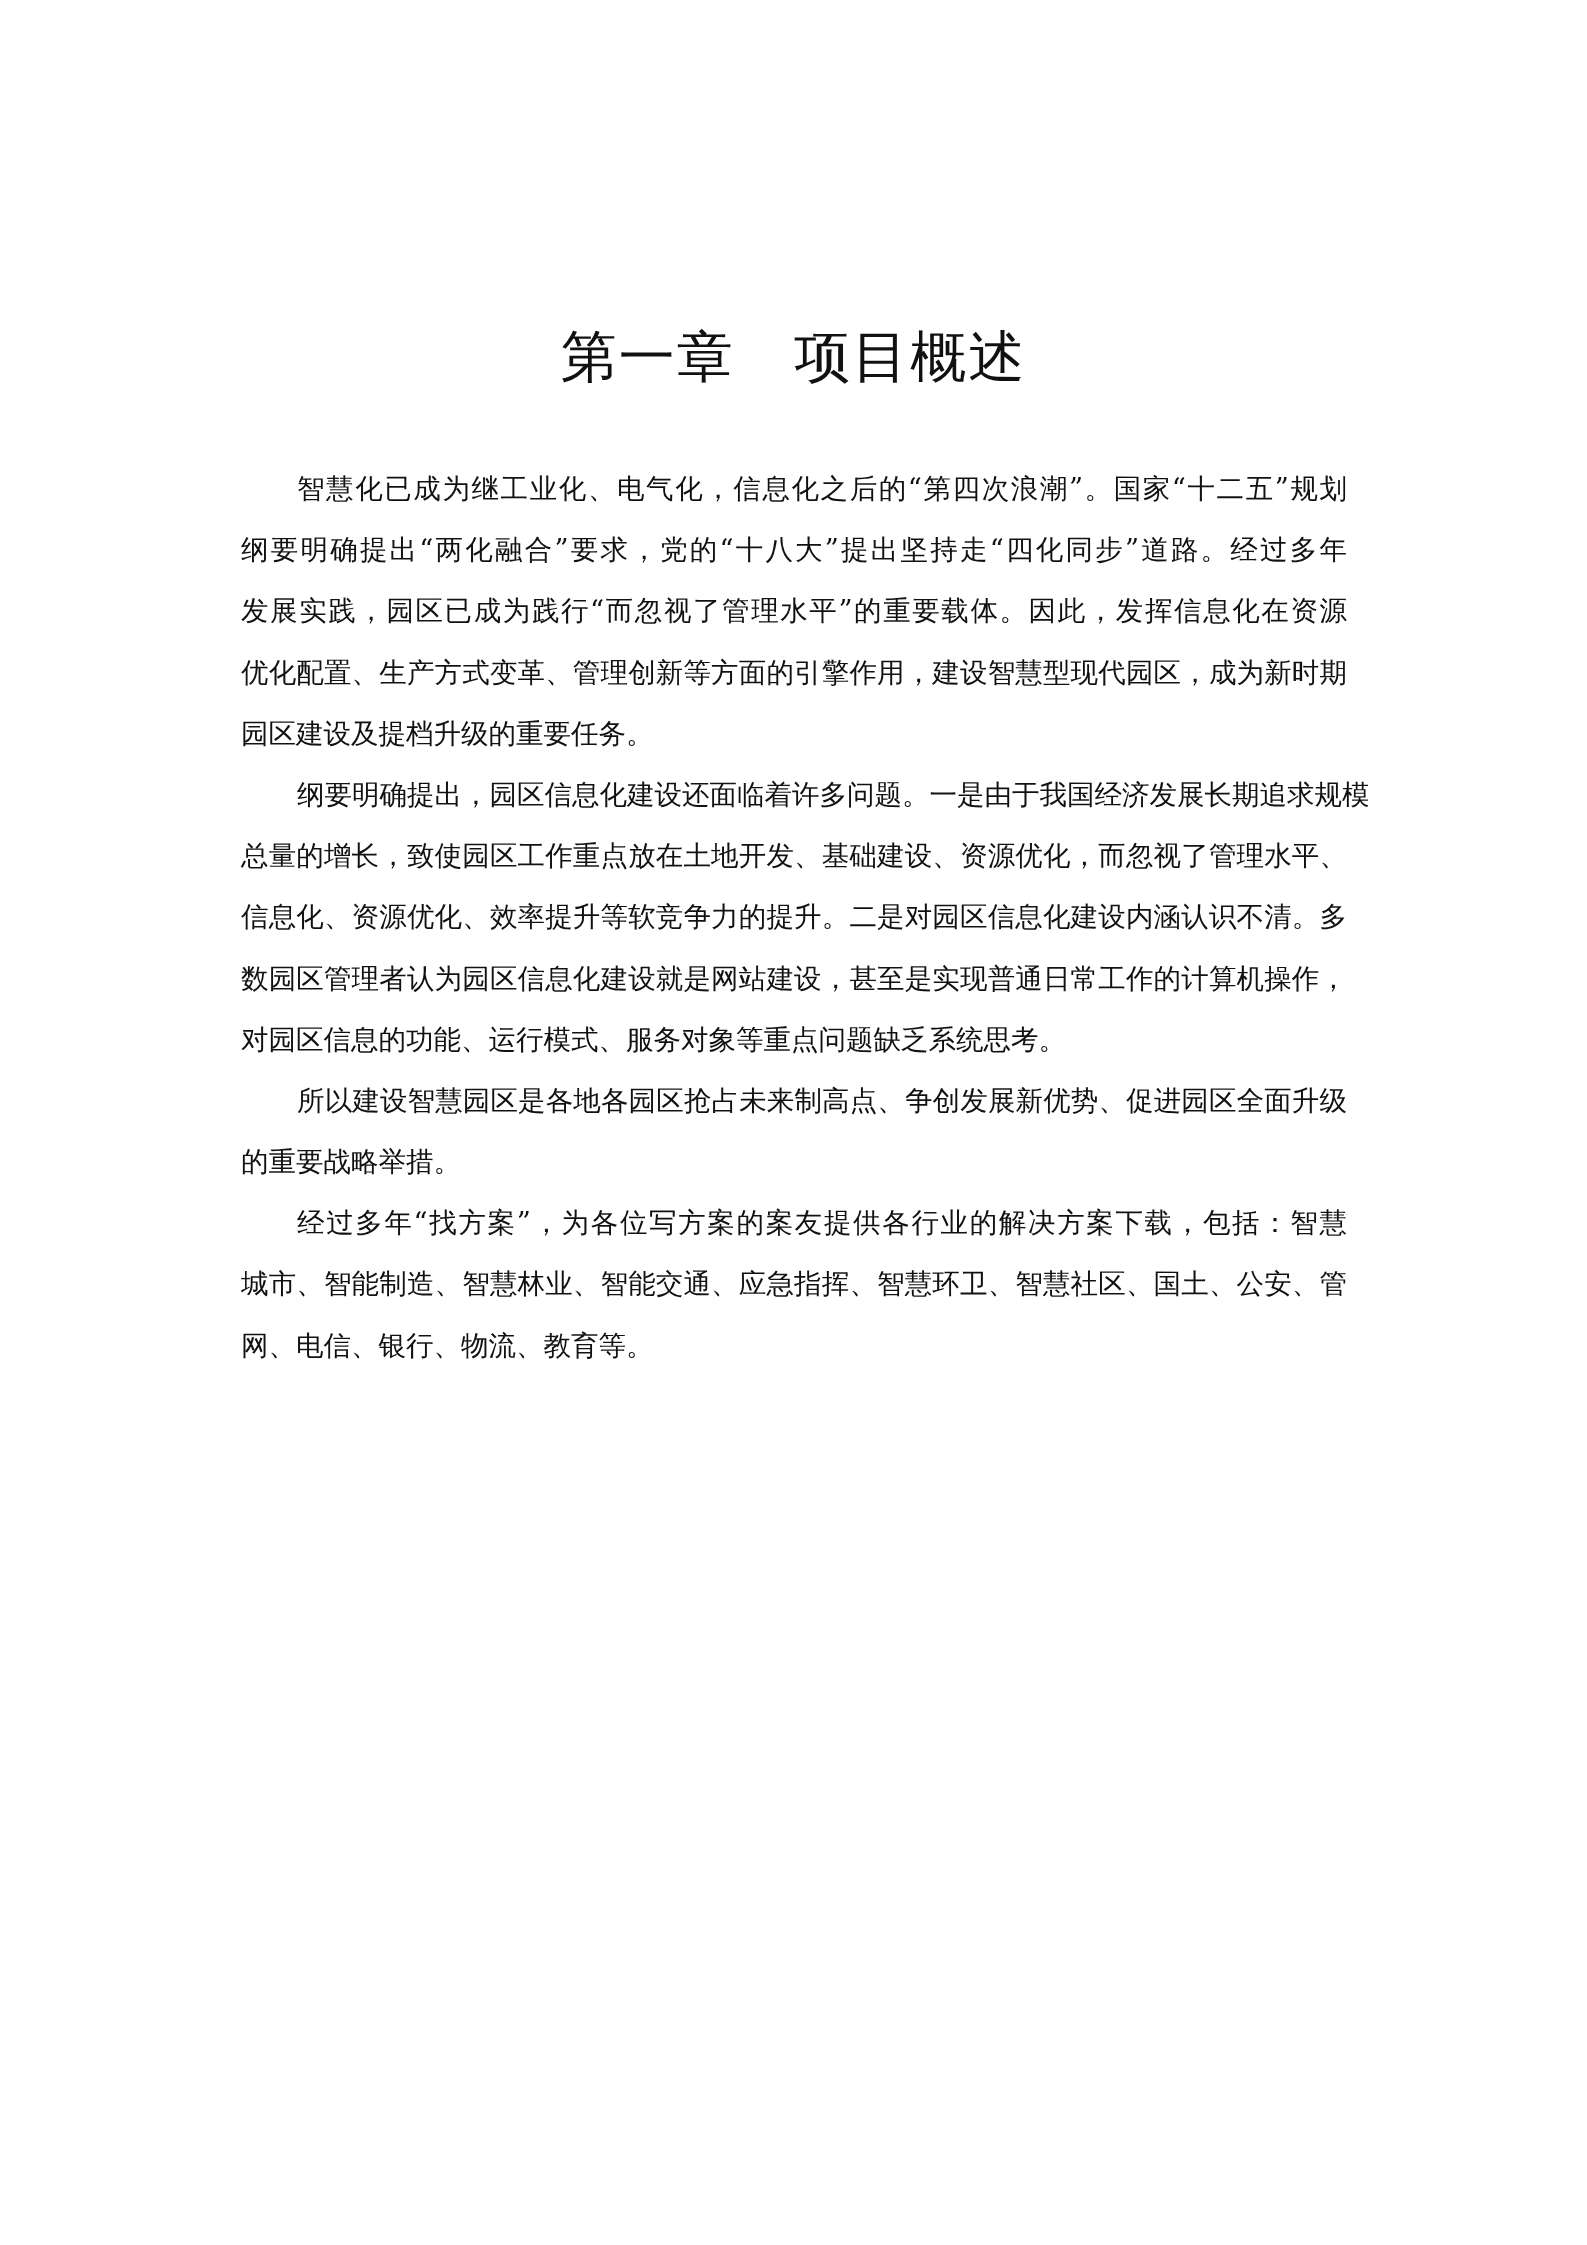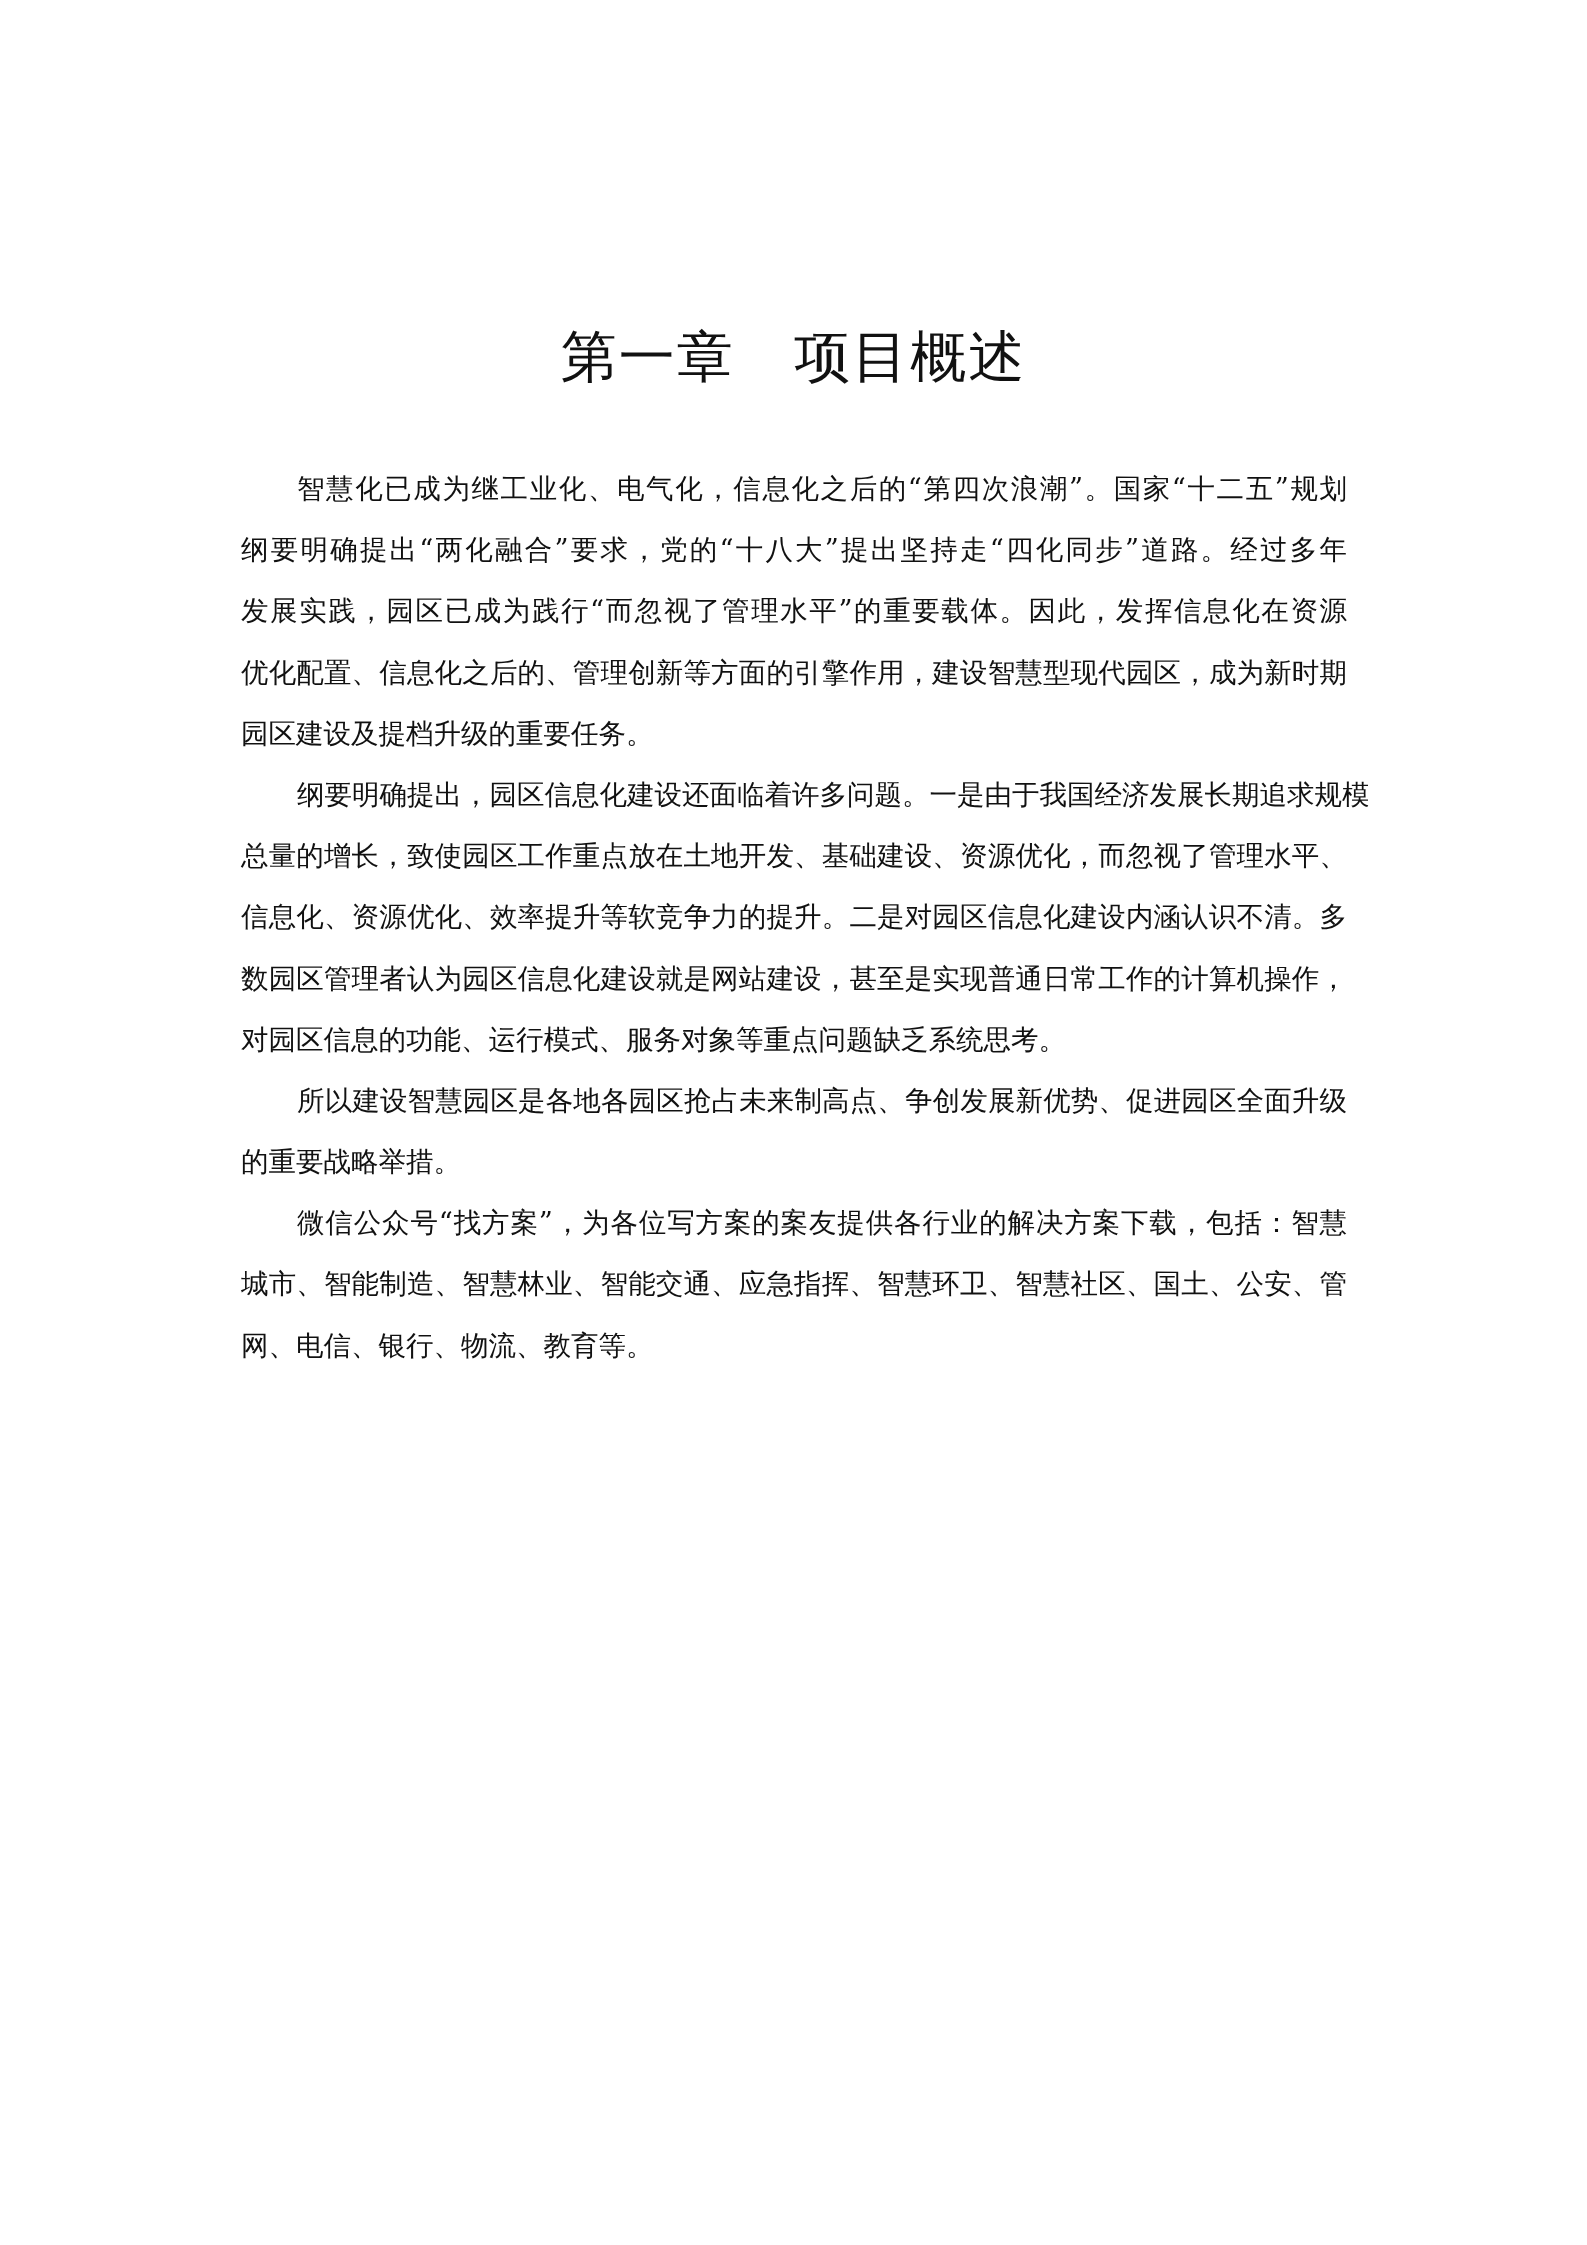--- a/index.html
+++ b/index.html
@@ -68,38 +68,38 @@
 <div class="page">
 
   <h1 class="chapter-title">第一章   项目概述</h1>
 
   <div class="body-text">
 
     <div class="para">
       <span class="line indent">智慧化已成为继工业化、电气化，信息化之后的“第四次浪潮”。国家“十二五”规划</span>
       <span class="line">纲要明确提出“两化融合”要求，党的“十八大”提出坚持走“四化同步”道路。经过多年</span>
       <span class="line">发展实践，园区已成为践行“而忽视了管理水平”的重要载体。因此，发挥信息化在资源</span>
-      <span class="line">优化配置、信息化之后的、管理创新等方面的引擎作用，建设智慧型现代园区，成为新时期</span>
+      <span class="line">优化配置、生产方式变革、管理创新等方面的引擎作用，建设智慧型现代园区，成为新时期</span>
       <span class="line last">园区建设及提档升级的重要任务。</span>
     </div>
 
 
     <div class="para">
       <span class="line indent">纲要明确提出，园区信息化建设还面临着许多问题。一是由于我国经济发展长期追求规模</span>
       <span class="line">总量的增长，致使园区工作重点放在土地开发、基础建设、资源优化，而忽视了管理水平、</span>
       <span class="line">信息化、资源优化、效率提升等软竞争力的提升。二是对园区信息化建设内涵认识不清。多</span>
       <span class="line">数园区管理者认为园区信息化建设就是网站建设，甚至是实现普通日常工作的计算机操作，</span>
       <span class="line last">对园区信息的功能、运行模式、服务对象等重点问题缺乏系统思考。</span>
     </div>
 
     <div class="para">
       <span class="line indent">所以建设智慧园区是各地各园区抢占未来制高点、争创发展新优势、促进园区全面升级</span>
       <span class="line last">的重要战略举措。</span>
     </div>
 
     <div class="para">
-      <span class="line indent">微信公众号“找方案”，为各位写方案的案友提供各行业的解决方案下载，包括：智慧</span>
+      <span class="line indent">经过多年“找方案”，为各位写方案的案友提供各行业的解决方案下载，包括：智慧</span>
       <span class="line">城市、智能制造、智慧林业、智能交通、应急指挥、智慧环卫、智慧社区、国土、公安、管</span>
       <span class="line last">网、电信、银行、物流、教育等。</span>
     </div>
 
   </div>
 </div>
 
 </body></html>

